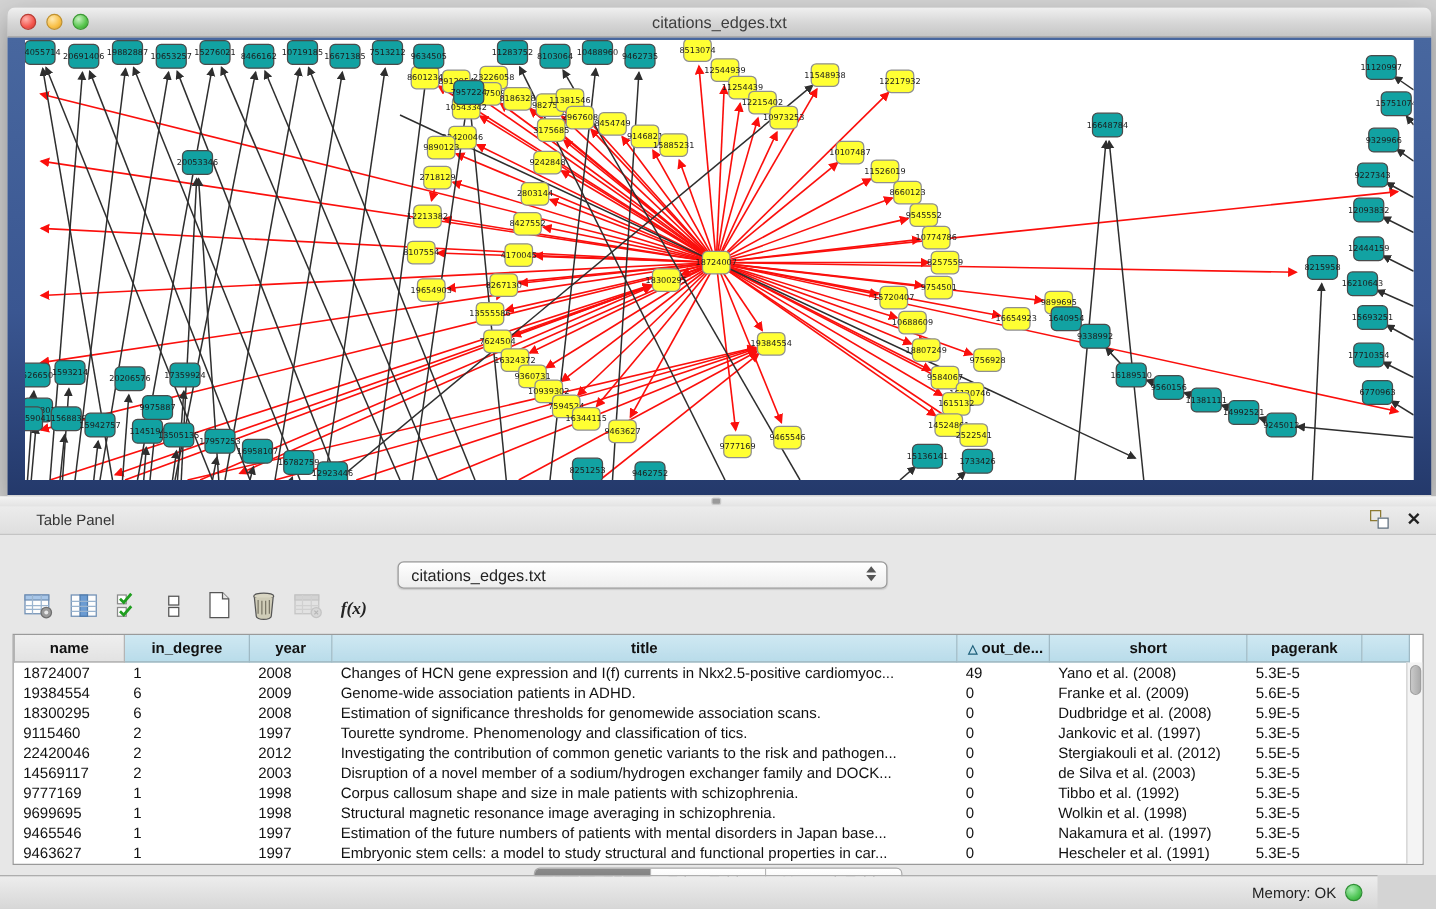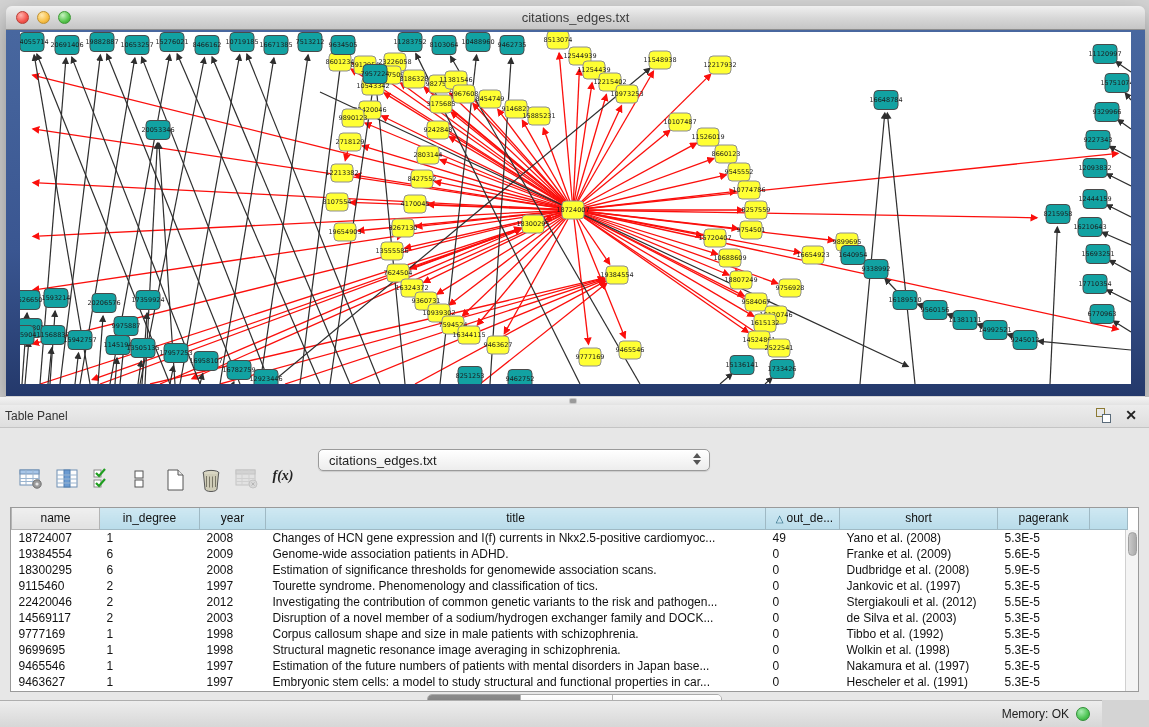--- a/index.html
+++ b/index.html
@@ -26,46 +26,46 @@
   
   .splitter { position:absolute; left:0; top:397px; width:1149px; height:8px;
     background:linear-gradient(#f4f4f4,#e3e3e3); }
   .splitter .grip { position:absolute; left:570px; top:2px; width:6px; height:4px;
     background:#9a9a9a; border-radius:1px; box-shadow:0 0 0 1px #c9c9c9; }
 
   
   .table-panel { position:absolute; left:0; top:405px; width:1149px; height:295px; background:#e7e7e7; }
   .panel-header { height:23px; background:linear-gradient(#ececec,#ddddddd9);
     border-bottom:1px solid #c4c4c4; position:relative; font-size:12px; color:#333; }
-  .panel-header .ptitle { position:absolute; left:5px; top:4px; }
+  .panel-header .ptitle { position:absolute; left:29px; top:4px; }
   .ph-icons { position:absolute; right:12px; top:3px; display:flex; gap:14px; align-items:center; }
   .float-ic { position:relative; width:15px; height:15px; display:inline-block; cursor:pointer; }
   .float-ic .sq1 { position:absolute; left:0; top:0; width:9px; height:9px; border:1.5px solid #8c7a33; background:transparent;}
   .float-ic .sq2 { position:absolute; right:0; bottom:0; width:9px; height:9px; border:1.5px solid #5a6b7a; background:#fff;}
   .close-x { font-size:14px; font-weight:bold; color:#222; line-height:15px; cursor:pointer; }
 
   .panel-body { position:relative; height:271px; }
   .toolbar { position:absolute; left:16px; top:16px; height:32px; display:flex; align-items:center; }
-  .tbtn { width:30px; height:28px; display:flex; align-items:flex-start; justify-content:center; margin-right:6px; cursor:pointer;margin-top:44px; }
+  .tbtn { width:30px; height:28px; display:flex; align-items:flex-end; justify-content:center; margin-right:6px; cursor:pointer;margin-top:44px; }
   .tbtn svg { display:block; }
   .tbtn.disabled { opacity:.45; }
   .fx { font-family:"Liberation Serif", serif; font-style:italic; font-weight:bold; font-size:14px; color:#222; }
   .combo { margin-left:14px; width:392px; height:22px; border:1px solid #9a9a9a; border-radius:5px;
     background:linear-gradient(#ffffff,#ededed); display:flex; align-items:center; position:relative;
     font-size:13px; color:#222; padding-left:10px; cursor:pointer;
     box-shadow:inset 0 1px 0 #fff, 0 1px 1px rgba(0,0,0,.12); }
   .combo-arrows { position:absolute; right:8px; top:3px; display:flex; flex-direction:column; gap:2px; }
   .combo-arrows i { width:0; height:0; border-left:4px solid transparent; border-right:4px solid transparent; display:block;}
   .combo-arrows .up   { border-bottom:5px solid #555; }
   .combo-arrows .down { border-top:5px solid #555; }
 
   .table-wrap { position:absolute; left:10px; top:79px; width:1129px; height:185px;
     background:#fff; border:1px solid #9a9a9a; overflow:hidden; }
   table.grid { border-collapse:collapse; table-layout:fixed; width:1116px; font-size:12px; color:#111; }
-  table.grid th { height:21px; font-weight:normal; text-align:center;
+  table.grid th { height:21px; font-weight:bold; text-align:center;
     background:linear-gradient(#cfe8f2,#b9dcea); border:1px solid #9fb9c4; border-top:none;margin-left:44px; }
   table.grid th:first-child { background:linear-gradient(#efefef,#e2e2e2); border-color:#b4b4b4; }
   table.grid th.filler { background:linear-gradient(#cfe8f2,#b9dcea); }
   table.grid th.sorted { text-align:center; padding-left:4px; white-space:nowrap; }
   .sort-tri { color:#1d5f7a; font-size:10px; margin-right:3px; }
   table.grid td { height:16px; line-height:16px; padding:0 0 0 7px; white-space:nowrap; overflow:hidden; border:none; }
   td.c-title { padding-left:9px; }
   .vscroll { position:absolute; right:0; top:22px; width:13px; height:162px; background:#f4f4f4; border-left:1px solid #d0d0d0; }
   .vthumb { position:absolute; left:2px; top:2px; width:9px; height:24px; background:linear-gradient(90deg,#c9c9c9,#ababab); border-radius:5px; border:1px solid #9f9f9f; }
 

